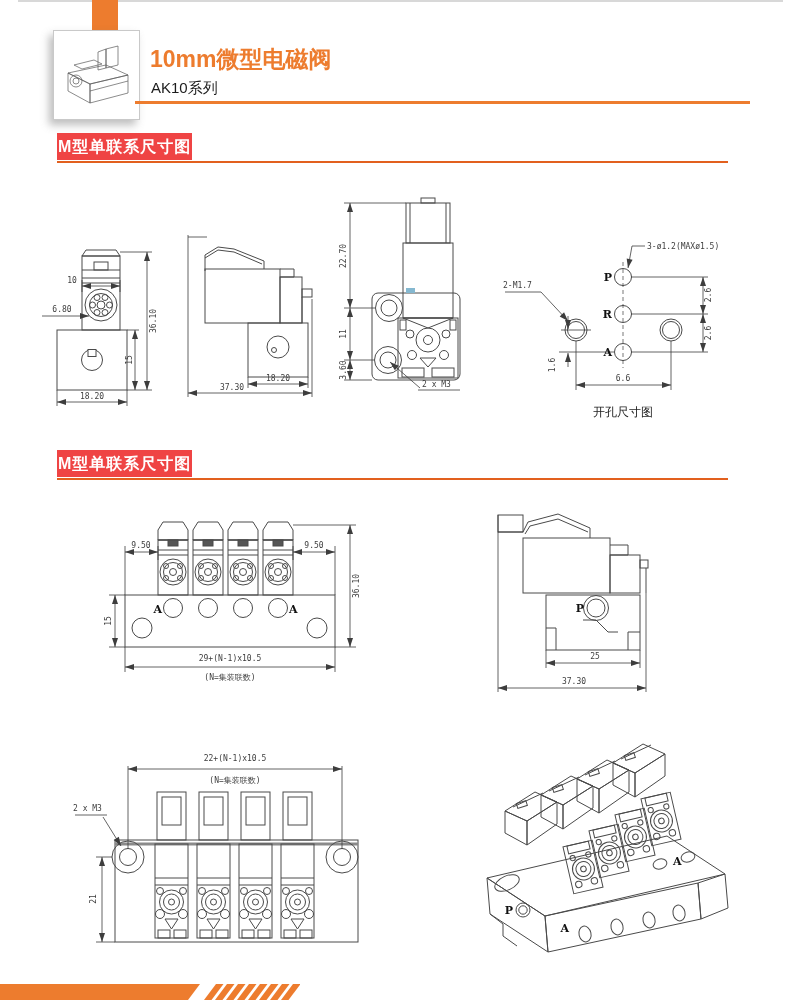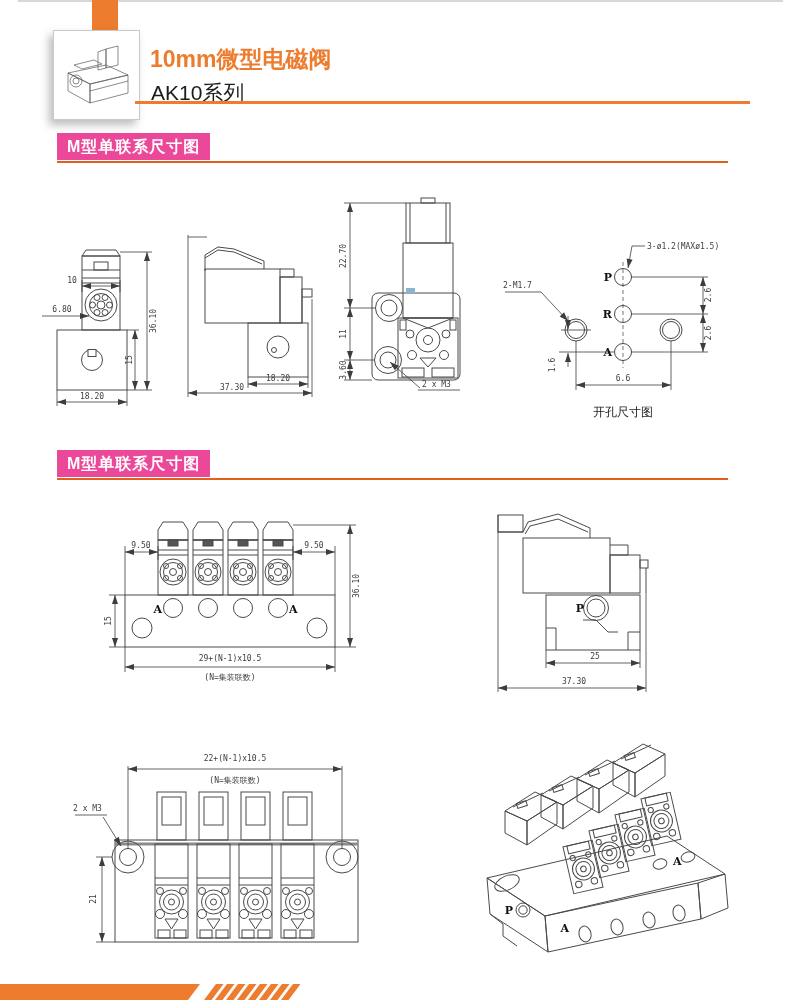--- a/index.html
+++ b/index.html
@@ -4,24 +4,24 @@
 <style>
   html,body{margin:0;padding:0;background:#fff;}
   #page{position:relative;width:800px;height:1000px;background:#ffffff;overflow:hidden;
         font-family:"Liberation Sans","DejaVu Sans",sans-serif;}
   .abs{position:absolute;}
   #top-strip{left:18px;top:0;width:765px;height:2px;background:#d8d8d8;}
   #orange-square{left:92px;top:0;width:26px;height:33px;background:#ED7C2E;}
   #product-card{left:53px;top:30px;width:85px;height:88px;background:#fff;border:1px solid #c9c9c9;
                 box-shadow:-4px 5px 8px rgba(110,110,110,.45);}
   #page-title{left:150px;top:44px;font-size:23px;font-weight:bold;color:#ED7C2E;}
-  #page-subtitle{left:151px;top:79px;font-size:21px;color:#1c1c1c;}
+  #page-subtitle{left:151px;top:79px;font-size:15px;color:#1c1c1c;}
   #header-rule{left:135px;top:101px;width:615px;height:3px;background:#ED7C2E;}
-  .badge{left:57px;height:27px;line-height:27px;background:#ec4899;color:#fff;
-         font-size:16px;font-weight:bold;padding:0 10px;letter-spacing:1px;}
+  .badge{left:57px;height:27px;line-height:27px;background:#ef4444;color:#fff;
+         font-size:16px;font-weight:bold;padding:0 1px;letter-spacing:1px;}
   .badge-rule{left:57px;width:671px;height:2px;background:#E2601E;}
   svg text{fill:#3d3d3d;font-family:"DejaVu Sans Mono",monospace;font-size:8px;}
   svg .port{font-family:"DejaVu Serif",serif;font-weight:bold;font-size:11px;fill:#111;}
   svg .cap{font-family:"DejaVu Sans",sans-serif;font-size:12px;fill:#222;}
   .out{stroke:#4a4a4a;stroke-width:1;fill:none;}
   .thin{stroke:#5a5a5a;stroke-width:.7;fill:none;}
   .dim{stroke:#3d3d3d;stroke-width:.8;fill:none;}
   .dash{stroke:#3d3d3d;stroke-width:.7;fill:none;stroke-dasharray:4,3;}
 </style>
 </head>

